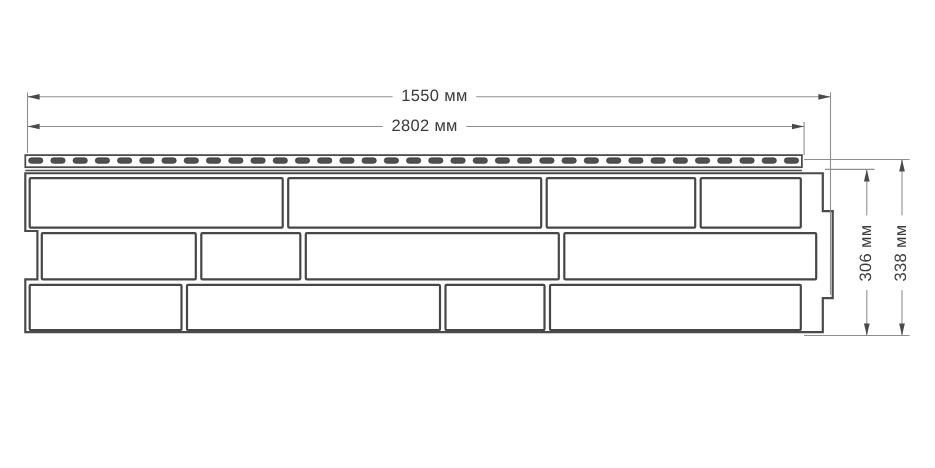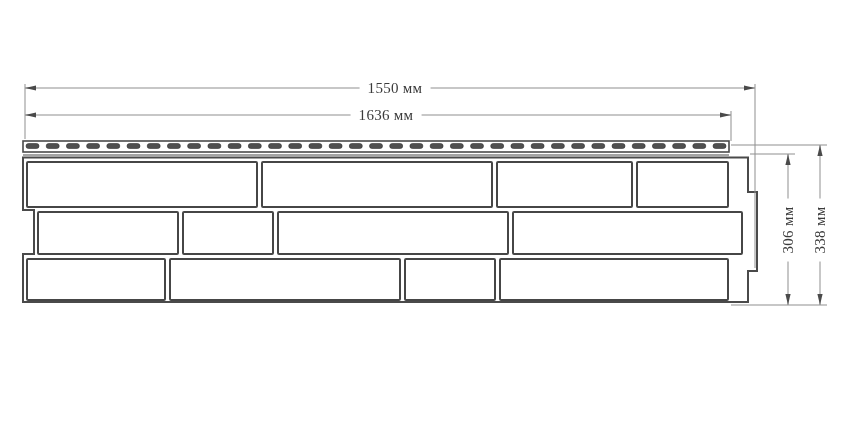--- a/index.html
+++ b/index.html
@@ -1,21 +1,21 @@
 <!DOCTYPE html>
 <html><head>
 <meta charset="utf-8">
 <style>
   html,body{margin:0;padding:0;background:#ffffff;}
   .stage{
     position:relative;
     width:850px;height:425px;
     background:#ffffff;
     overflow:hidden;
-    font-family:Liberation Serif, serif;
+    font-family:Liberation Sans, sans-serif;
   }
   svg{position:absolute;left:0;top:0;}
   .dim-label{
     position:absolute;
     font-size:15px;
     line-height:18px;
     color:#3b3b3b;
     background:#ffffff;
     padding:0 8px;
     white-space:nowrap;
@@ -109,16 +109,16 @@
       <polygon points="25,115 36,112.4 36,117.6"></polygon>
       <polygon points="731,115 720,112.4 720,117.6"></polygon>
       <polygon points="788,154 785.4,165 790.6,165"></polygon>
       <polygon points="788,305 785.4,294 790.6,294"></polygon>
       <polygon points="820,145 817.4,156 822.6,156"></polygon>
       <polygon points="820,305 817.4,294 822.6,294"></polygon>
     </g>
   </svg>
 
   <div class="dim-label h" id="lbl-width-total" style="left: 395px; top: 88px;">1550 мм</div>
-  <div class="dim-label h" id="lbl-width-nail" style="left: 386px; top: 115px;">1636 мм</div>
+  <div class="dim-label h" id="lbl-width-nail" style="left: 386px; top: 115px;">2802 мм</div>
   <div class="dim-label v" id="lbl-height-body" style="left: 788px; top: 230px;">306 мм</div>
   <div class="dim-label v" id="lbl-height-total" style="left: 820px; top: 230px;">338 мм</div>
 </div>
 
 </body></html>

